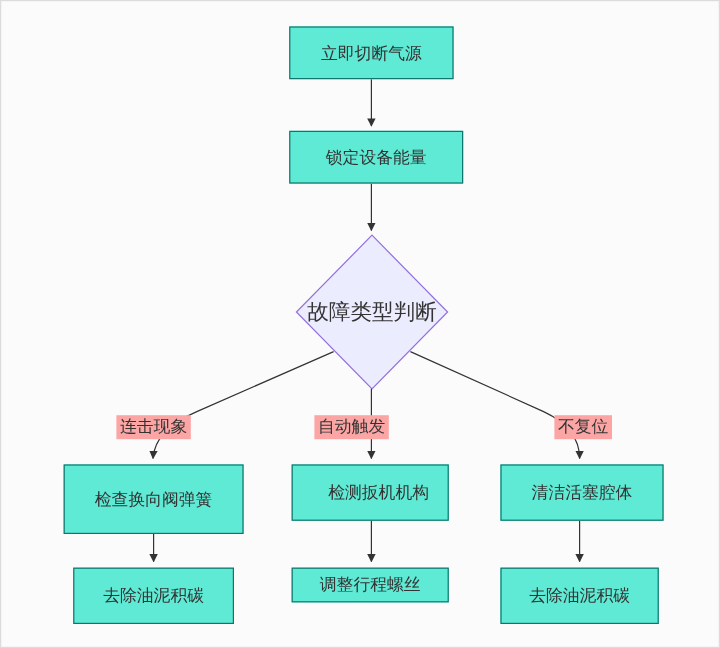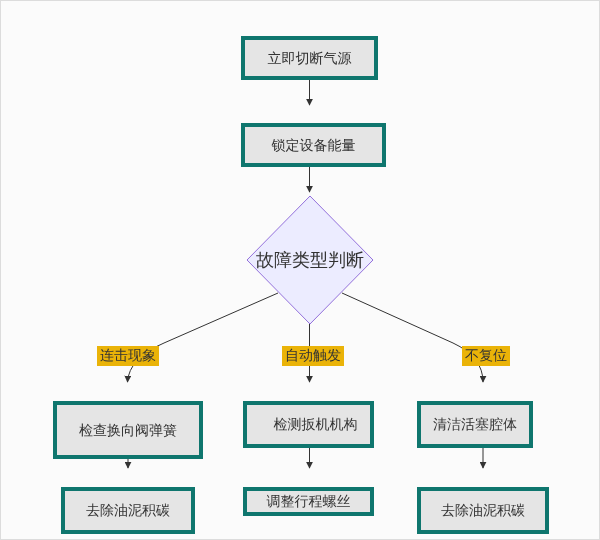--- a/index.html
+++ b/index.html
@@ -16,42 +16,41 @@
     border: 1px solid #dcdcdc;
     overflow: hidden;
   }
   svg.edge-layer {
     position: absolute; left: 0; top: 0;
     width: 600px; height: 540px;
   }
   .node {
     position: absolute;
     box-sizing: border-box;
-    background: #e5e5e5;
-    border: 4px solid #0f766e;
+    background: #5eead4;
+    border: 1px solid #0f766e;
     color: #333333;
     font-size: 14px;
     display: flex;
     align-items: center;
     justify-content: center;
     text-align: center;
     line-height: 1.2;
-    margin-top: 14px;
   }
   .diamond-label {
     position: absolute;
     color: #333333;
     font-size: 18px;
     transform: translate(-50%, -50%);
     white-space: nowrap;
   }
   .edge-label {
     position: absolute;
     transform: translate(-50%, -50%);
-    background: #eab308;
+    background: #fca5a5;
     color: #333333;
     font-size: 14px;
     padding: 1px 3px;
     white-space: nowrap;
   }
 </style>
 </head>
 <body>
 
 <div class="canvas">
@@ -85,27 +84,27 @@
   <div class="node" style="left:240px; top:21px; width:137px; height:44px;">立即切断气源</div>
 
   <div class="node" style="left:240px; top:108px; width:145px; height:44px;">锁定设备能量</div>
 
   <div class="diamond-label" style="left:309px; top:259px;">故障类型判断</div>
 
   <div class="node" style="left:52px; top:386px; width:150px; height:58px;">检查换向阀弹簧</div>
 
   <div class="node" style="left:242px; top:386px; width:131px; height:47px;padding-left:14px;">检测扳机机构</div>
 
-  <div class="node" style="left:416px; top:386px; width:116px; height:47px;">清洁活塞腔体</div>
+  <div class="node" style="left:416px; top:386px; width:136px; height:47px;">清洁活塞腔体</div>
 
   <div class="node" style="left:60px; top:472px; width:134px; height:47px;">去除油泥积碳</div>
 
   <div class="node" style="left:242px; top:472px; width:131px; height:29px;">调整行程螺丝</div>
 
   <div class="node" style="left:416px; top:472px; width:132px; height:47px;">去除油泥积碳</div>
 
   <div class="edge-label" style="left:127px; top:355px;">连击现象</div>
 
-  <div class="edge-label" style="left:312px; top:355px;font-family:Liberation Serif, serif;">自动触发</div>
+  <div class="edge-label" style="left:292px; top:355px;font-family:Liberation Serif, serif;">自动触发</div>
 
   <div class="edge-label" style="left:485px; top:355px;">不复位</div>
 
 </div>
 
 </body></html>

